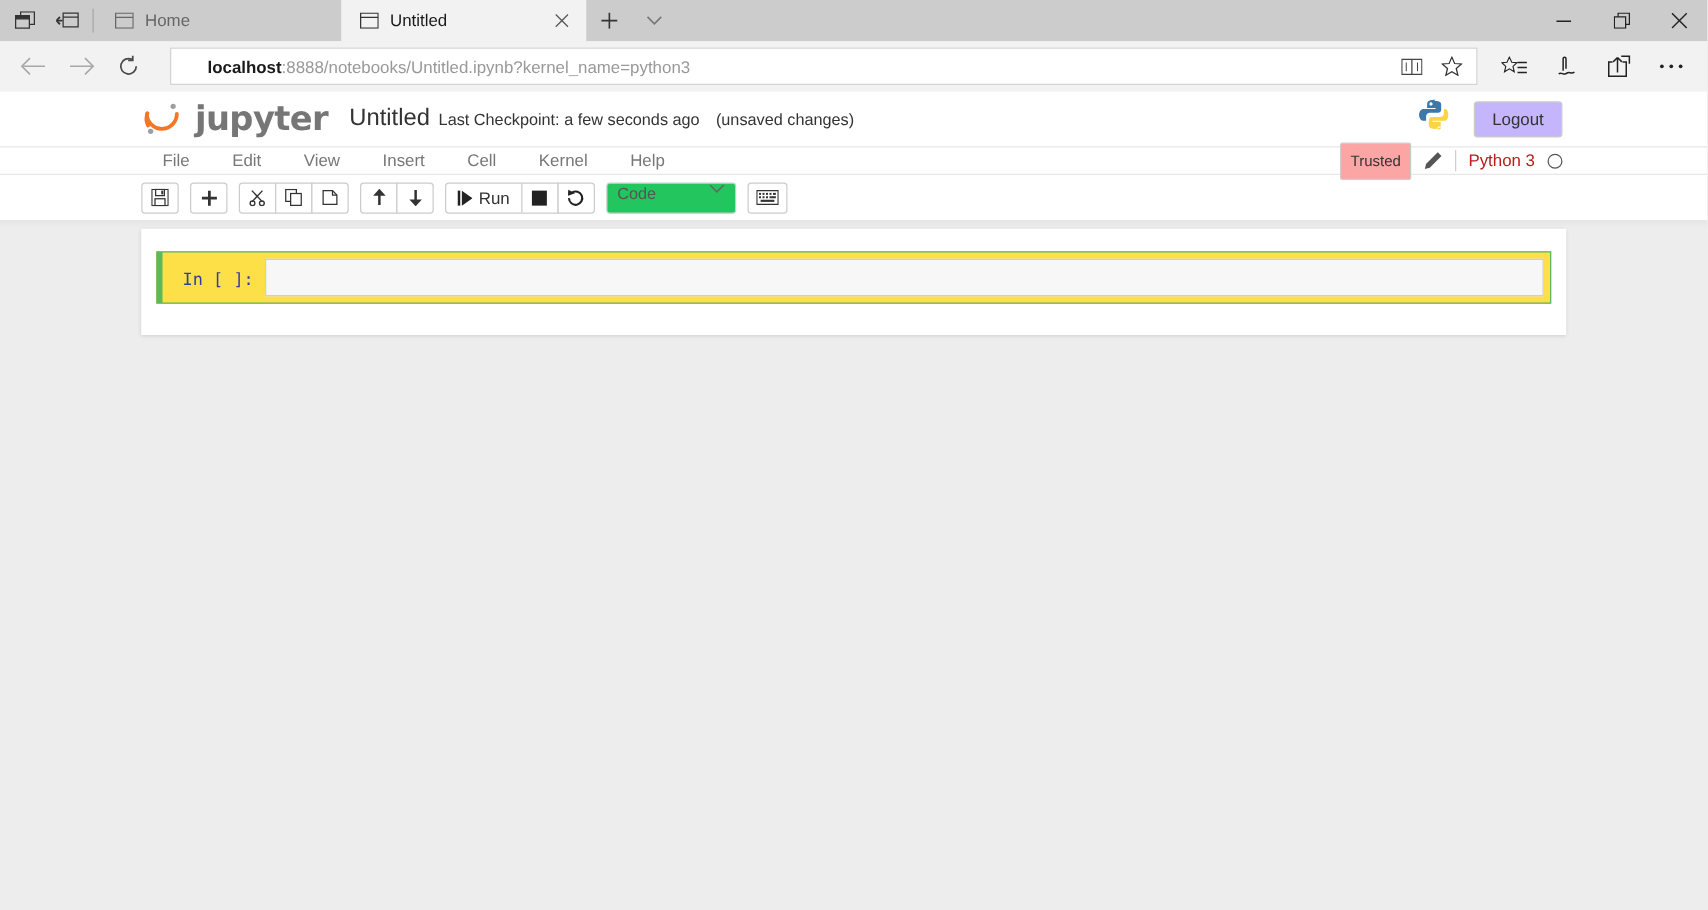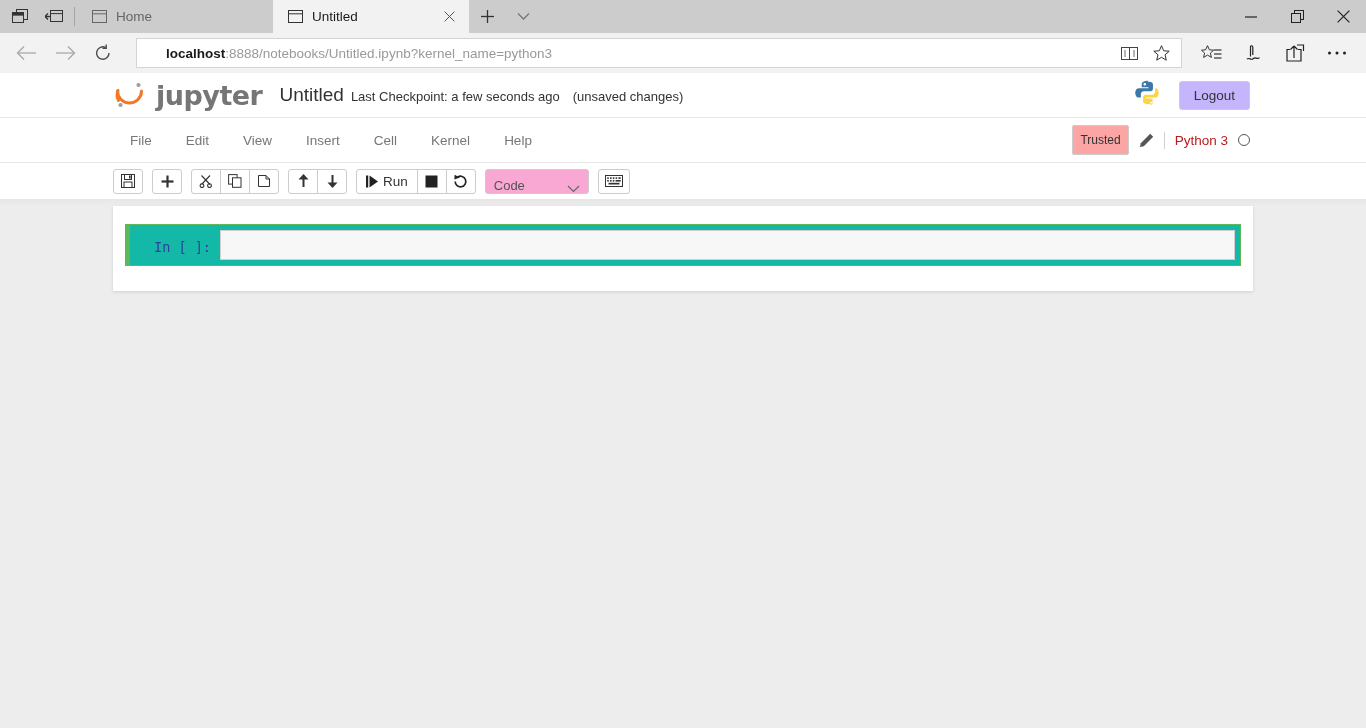--- a/index.html
+++ b/index.html
@@ -145,21 +145,21 @@
     background: #c4b5fd;
     border-radius: 3px;
     font-size: 13.5px;
     color: #333;
     padding: 6px 14px;
     font-family: "Liberation Sans", sans-serif;
   }
 
   .jp-menubar {
     background: #ffffff;
-    height: 46px;
+    height: 23px;
     display: flex; align-items: stretch;
     padding-left: 113px;
     border-top: 1px solid #e7e7e7;
     border-bottom: 1px solid #e7e7e7;
   }
   .jp-menu-item {
     display: flex; align-items: center;
     padding: 0 17px;
     font-size: 13.5px;
     color: #777777;
@@ -208,27 +208,27 @@
     padding: 0 6px;
     margin-left: -1px;
   }
   .tb-group .jbtn:first-child { margin-left: 0; border-radius: 3px 0 0 3px; }
   .tb-group .jbtn:last-child  { border-radius: 0 3px 3px 0; }
   .tb-group .jbtn:only-child  { border-radius: 3px; }
   .jbtn.run-btn { gap: 5px; padding: 0 9px; font-size: 13.5px; }
   .cell-type-select {
     height: 25px;
     border: 1px solid #cccccc;
-    background: #f9a8d4;
+    background: #22c55e;
     border-radius: 3px;
     font-size: 13px;
     color: #555;
     padding: 0 8px;
     width: 104px;
-    display: flex; align-items: flex-end; justify-content: space-between;
+    display: flex; align-items: flex-start; justify-content: space-between;
     margin-right: 9px;
   }
   .jp-toolbar-sep {
     height: 7px;
     background: linear-gradient(to bottom, #e6e6e6, #ededed);
   }
 
   
   .nb-container {
     width: 1140px;
@@ -236,22 +236,22 @@
     background: #ffffff;
     min-height: 85px;
     padding: 18px 12px 12px 12px;
     box-shadow: 0 1px 3px rgba(0,0,0,0.12);
   }
   .nb-cell {
     display: flex;
     align-items: stretch;
     border: 1px solid #5db85c;
     border-left: 5px solid #5db85c;
-    background: #14b8a6;
-    padding: 5px 5px 5px 12px;
+    background: #fde047;
+    padding: 5px 5px 5px 4px;
     position: relative;
   }
   .cell-prompt {
     width: 78px;
     flex: 0 0 78px;
     text-align: right;
     padding: 9px 9px 0 0;
     font-family: "DejaVu Sans Mono", monospace;
     font-size: 13.5px;
     color: #303f9f;

